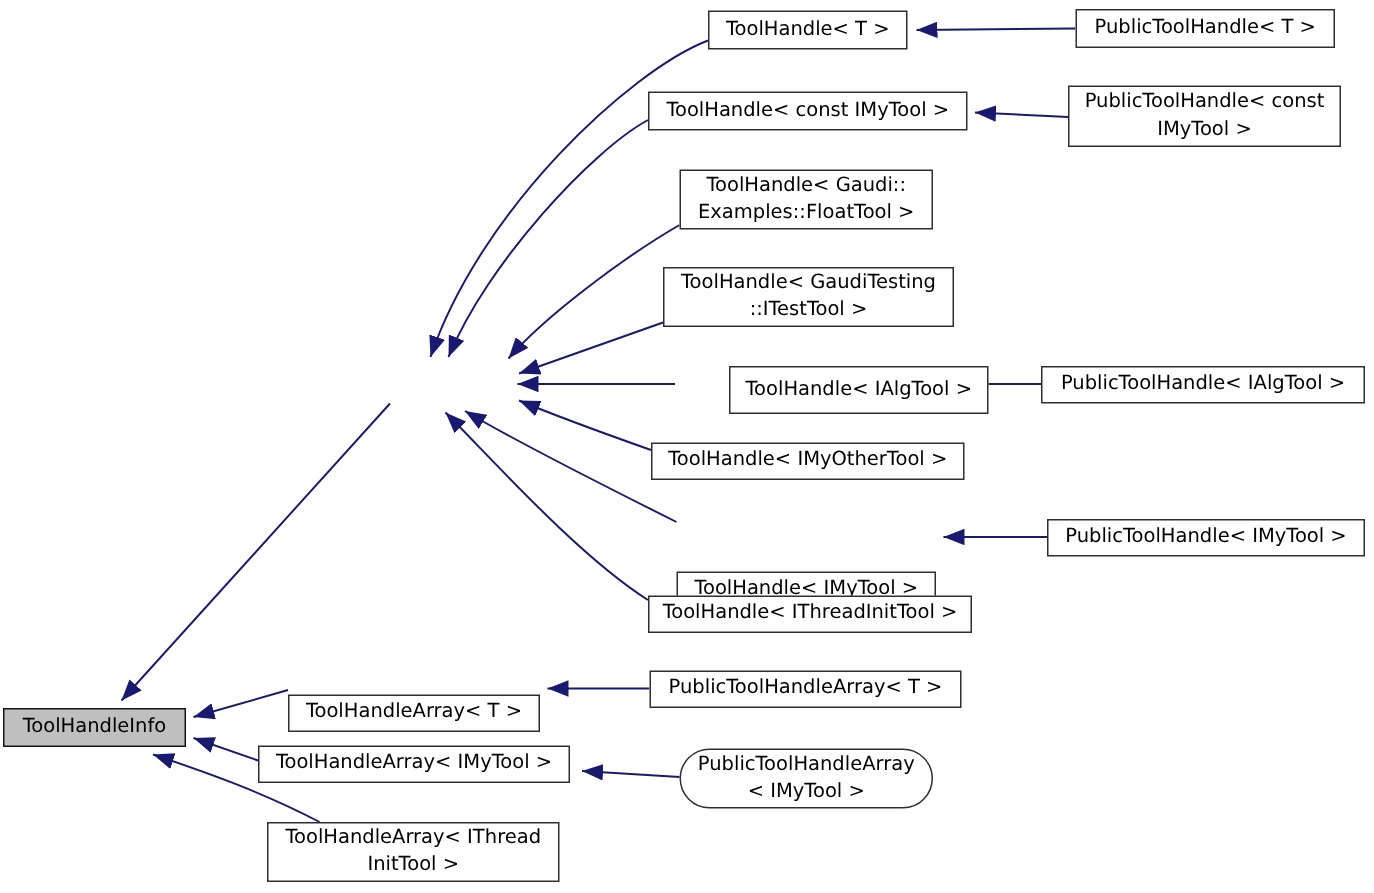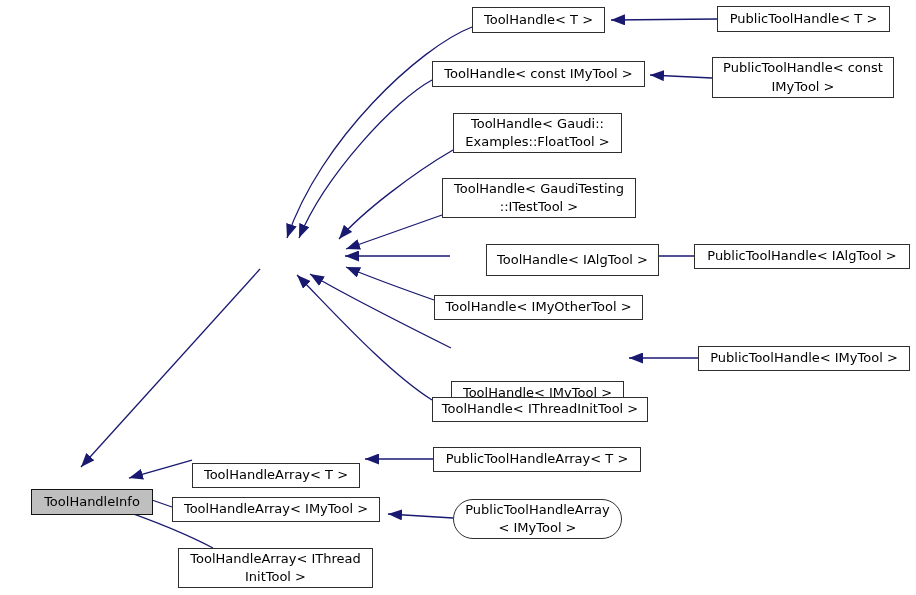--- a/index.html
+++ b/index.html
@@ -36,21 +36,21 @@
     text-align: center;
     white-space: pre-line;
     padding: 0 4px;
     cursor: pointer;
   }
   .node.highlight {
     background: #bfbfbf;
     border-color: #141414;
   }
   
-  .n-info      { left:   2px; top: 489px; width: 122px; height: 26px; margin-left: 29px; }
+  .n-info      { left:   2px; top: 472px; width: 122px; height: 26px; }
   .n-base      { left: 212px; top: 244px; width: 128px; height: 26px; }
   .n-th-t      { left: 472px; top:   7px; width: 133px; height: 26px; }
   .n-pth-t     { left: 717px; top:   6px; width: 173px; height: 26px; }
   .n-th-cimt   { left: 432px; top:  61px; width: 213px; height: 26px; }
   .n-pth-cimt  { left: 712px; top:  57px; width: 182px; height: 41px; }
   .n-th-float  { left: 453px; top: 113px; width: 169px; height: 40px; }
   .n-th-itest  { left: 442px; top: 178px; width: 194px; height: 40px; text-align: center; }
   .n-th-ialg   { left: 450px; top: 244px; width: 173px; height: 32px; margin-left: 36px; }
   .n-pth-ialg  { left: 694px; top: 244px; width: 216px; height: 25px; }
   .n-th-imot   { left: 434px; top: 295px; width: 209px; height: 25px; }

